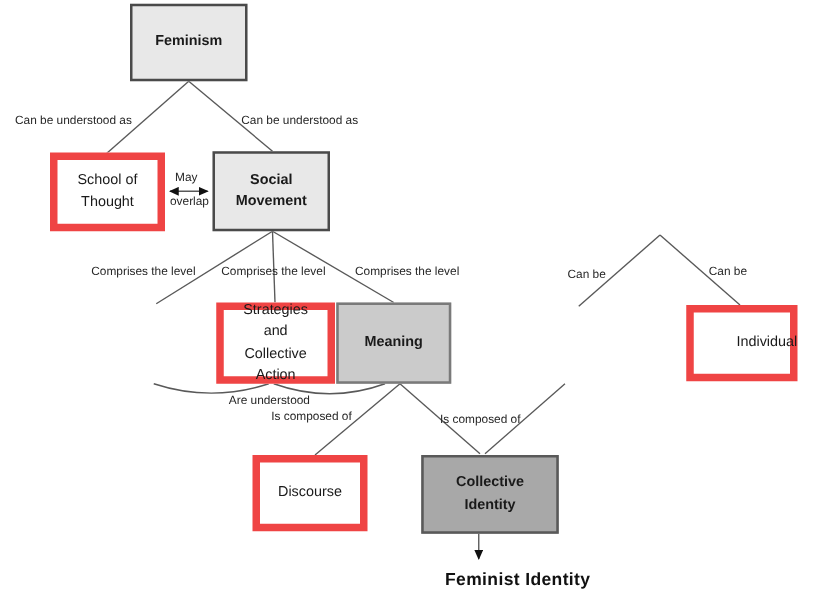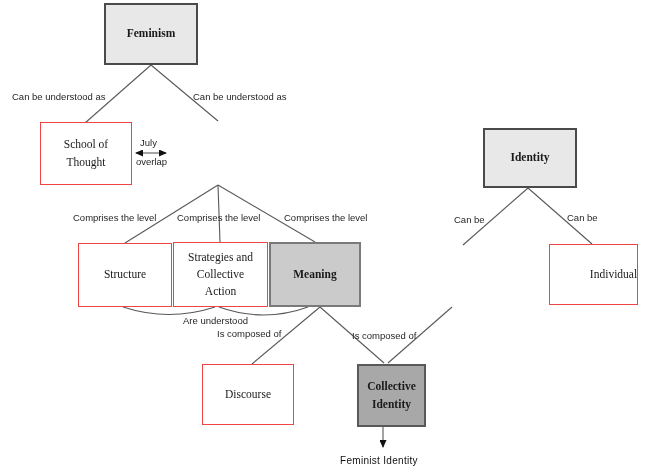--- a/index.html
+++ b/index.html
@@ -25,40 +25,40 @@
     position: absolute;
     box-sizing: border-box;
     display: flex;
     align-items: center;
     justify-content: center;
     text-align: center;
     font-size: 11.5px;
     line-height: 1.5;
     color: #1a1a1a;
     padding: 0 8px;
-    font-family: Liberation Serif, serif;
   }
-  .n-white  { background: var(--node-white, #ffffff);  border: 1px solid #ef4444; }
+  .n-white  { background: var(--node-white, #ffffff);  border: 6px solid #ef4444; }
   .n-light  { background: var(--node-light, #e8e8e8);  border: 2px solid #4a4a4a; }
   .n-medium { background: var(--node-medium, #cbcbcb); border: 2px solid #7a7a7a; }
   .n-dark   { background: var(--node-dark, #a8a8a8);   border: 2px solid #595959; }
   .bold { font-weight: bold; }
   .elabel {
     position: absolute;
     font-size: 9.5px;
     color: #262626;
     white-space: nowrap;
   }
   .terminal-label {
     position: absolute;
-    font-size: 10px;
-    font-weight: normal;
+    font-size: 14px;
+    font-weight: bold;
     color: #111111;
     white-space: nowrap;
     letter-spacing: 0.3px;
+    margin-left: 16px;
   }
 </style>
 </head>
 <body>
 
 <div class="canvas">
 
   <svg class="edges" viewBox="0 0 650 476">
     <defs>
       <marker id="arrow" markerWidth="8" markerHeight="7" refX="7" refY="3.5" orient="auto-start-reverse" markerUnits="userSpaceOnUse">
@@ -83,31 +83,30 @@
 
     <line class="edge" x1="320" y1="307" x2="252" y2="364"></line>
     <line class="edge" x1="320" y1="307" x2="384" y2="363"></line>
     <line class="edge" x1="452" y1="307" x2="388" y2="363"></line>
 
     <line class="edge" x1="383" y1="427" x2="383" y2="447" marker-end="url(#arrow)"></line>
   </svg>
 
   <div class="node n-light bold" style="left:104px; top:3px;   width:94px; height:62px;">Feminism</div>
   <div class="node n-white" style="left:40px;  top:122px; width:92px; height:63px;">School of Thought</div>
-  <div class="node n-light bold" style="left:483px; top:128px; width:94px; height:60px;">Identity</div>
-  <div class="node n-white" style="left:78px;  top:243px; width:94px; height:64px;">Structure</div>
+  <div class="node n-light bold" style="left:170px; top:121px; width:94px; height:64px;">Social Movement</div>
   <div class="node n-medium bold" style="left:269px; top:242px; width:92px; height:65px;">Meaning</div>
   <div class="node n-white" style="left:173px; top:242px; width:95px; height:65px;">Strategies and Collective Action</div>
   <div class="node n-white" style="left:549px; top:244px; width:89px; height:61px;padding-left:48px;">Individual</div>
   <div class="node n-white" style="left:202px; top:364px; width:92px; height:61px;">Discourse</div>
-  <div class="node n-dark bold" style="left:357px; top:364px; width:69px; height:63px;">Collective Identity</div>
+  <div class="node n-dark bold" style="left:337px; top:364px; width:110px; height:63px;">Collective Identity</div>
 
   <span class="elabel" style="left:12px;  top:91px;">Can be understood as</span>
   <span class="elabel" style="left:193px; top:91px;">Can be understood as</span>
-  <span class="elabel" style="left:140px; top:137px;">July</span>
+  <span class="elabel" style="left:140px; top:137px;">May</span>
   <span class="elabel" style="left:136px; top:156px;">overlap</span>
   <span class="elabel" style="left:73px;  top:212px;">Comprises the level</span>
   <span class="elabel" style="left:177px; top:212px;">Comprises the level</span>
   <span class="elabel" style="left:284px; top:212px;">Comprises the level</span>
   <span class="elabel" style="left:454px; top:214px;">Can be</span>
   <span class="elabel" style="left:567px; top:212px;">Can be</span>
   <span class="elabel" style="left:183px; top:315px;">Are understood</span>
   <span class="elabel" style="left:217px; top:328px;">Is composed of</span>
   <span class="elabel" style="left:352px; top:330px;">Is composed of</span>
 

